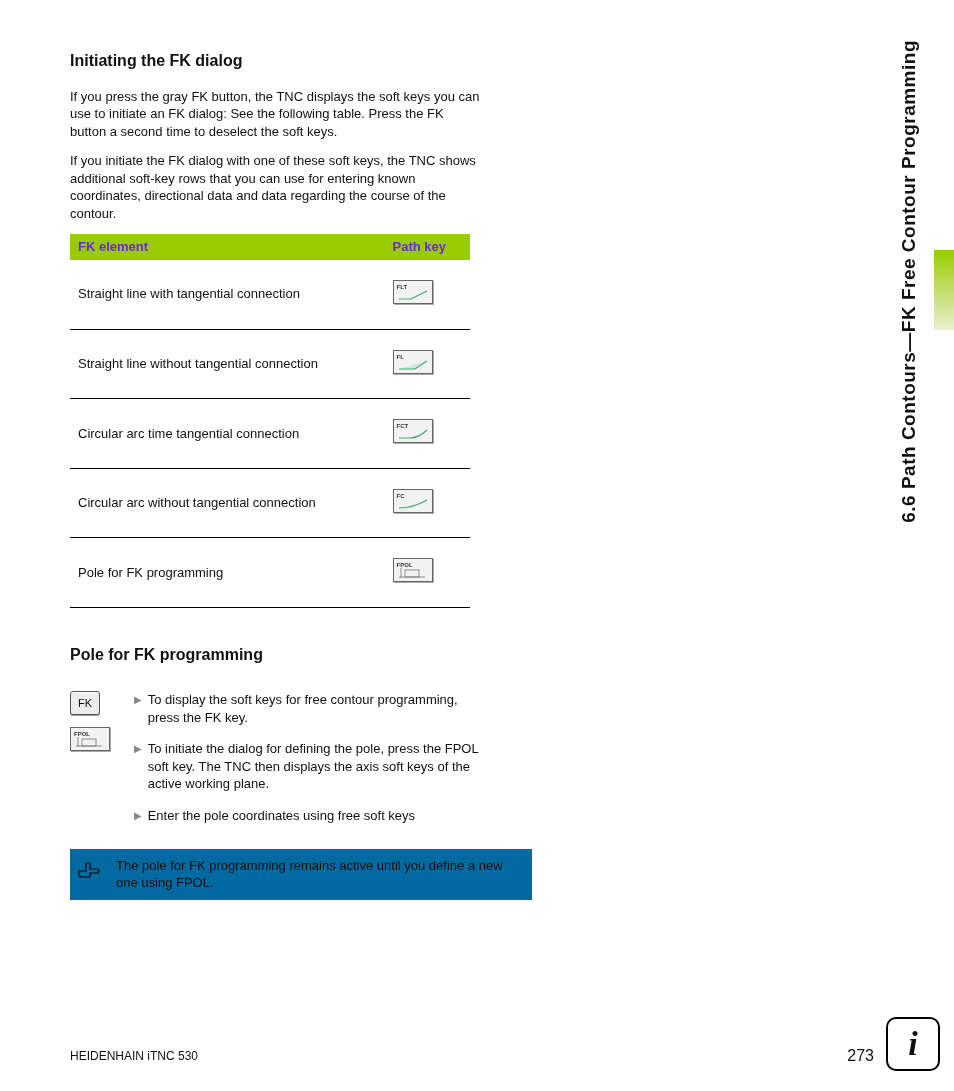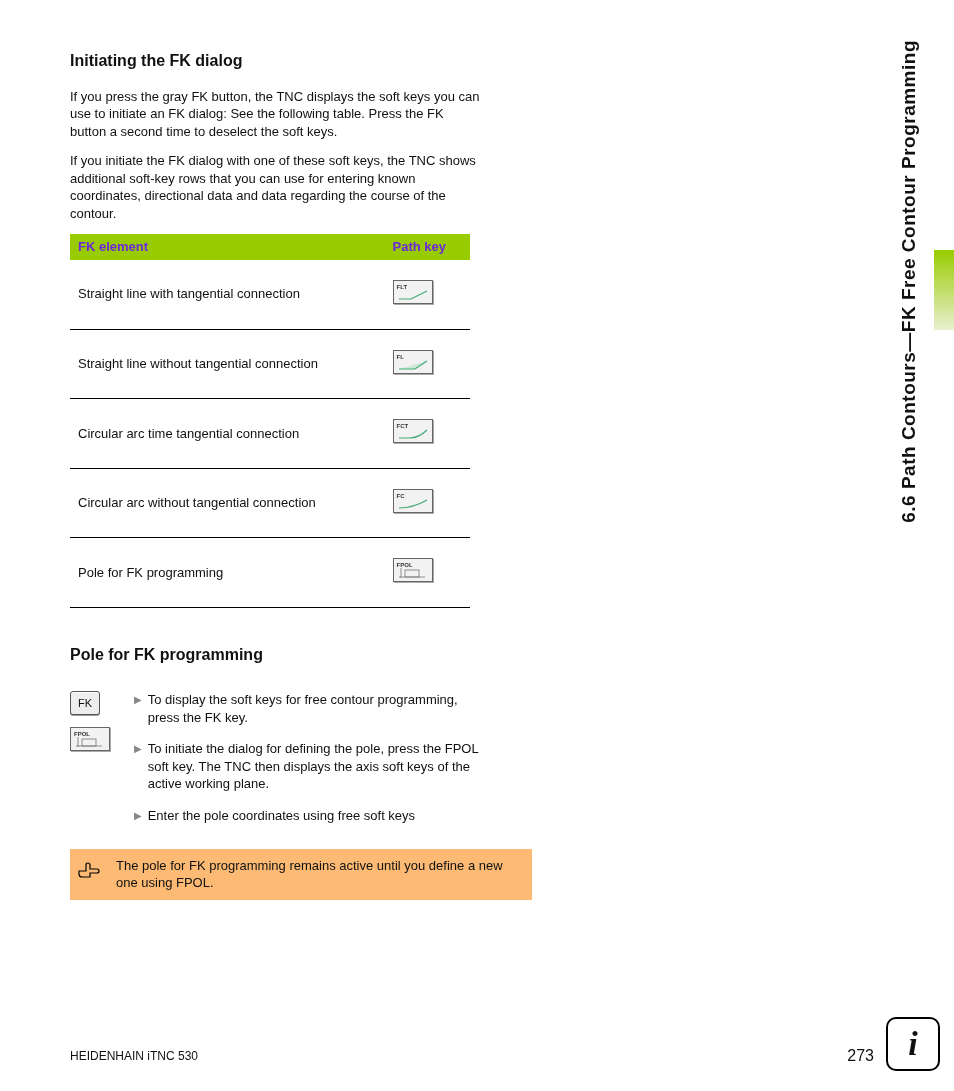--- a/index.html
+++ b/index.html
@@ -97,21 +97,21 @@
   .arrow {
     color: #888;
     font-size: 10px;
     margin-top: 2px;
     flex-shrink: 0;
   }
   .note-box {
     display: flex;
     align-items: flex-start;
     gap: 14px;
-    background: #fdba74;
+    background: #0369a1;
     padding: 8px 12px 8px 6px;
     margin-top: 10px;
     width: 444px;
   }
   .note-icon {
     width: 26px;
     height: 26px;
     flex-shrink: 0;
     display: flex;
     align-items: center;

